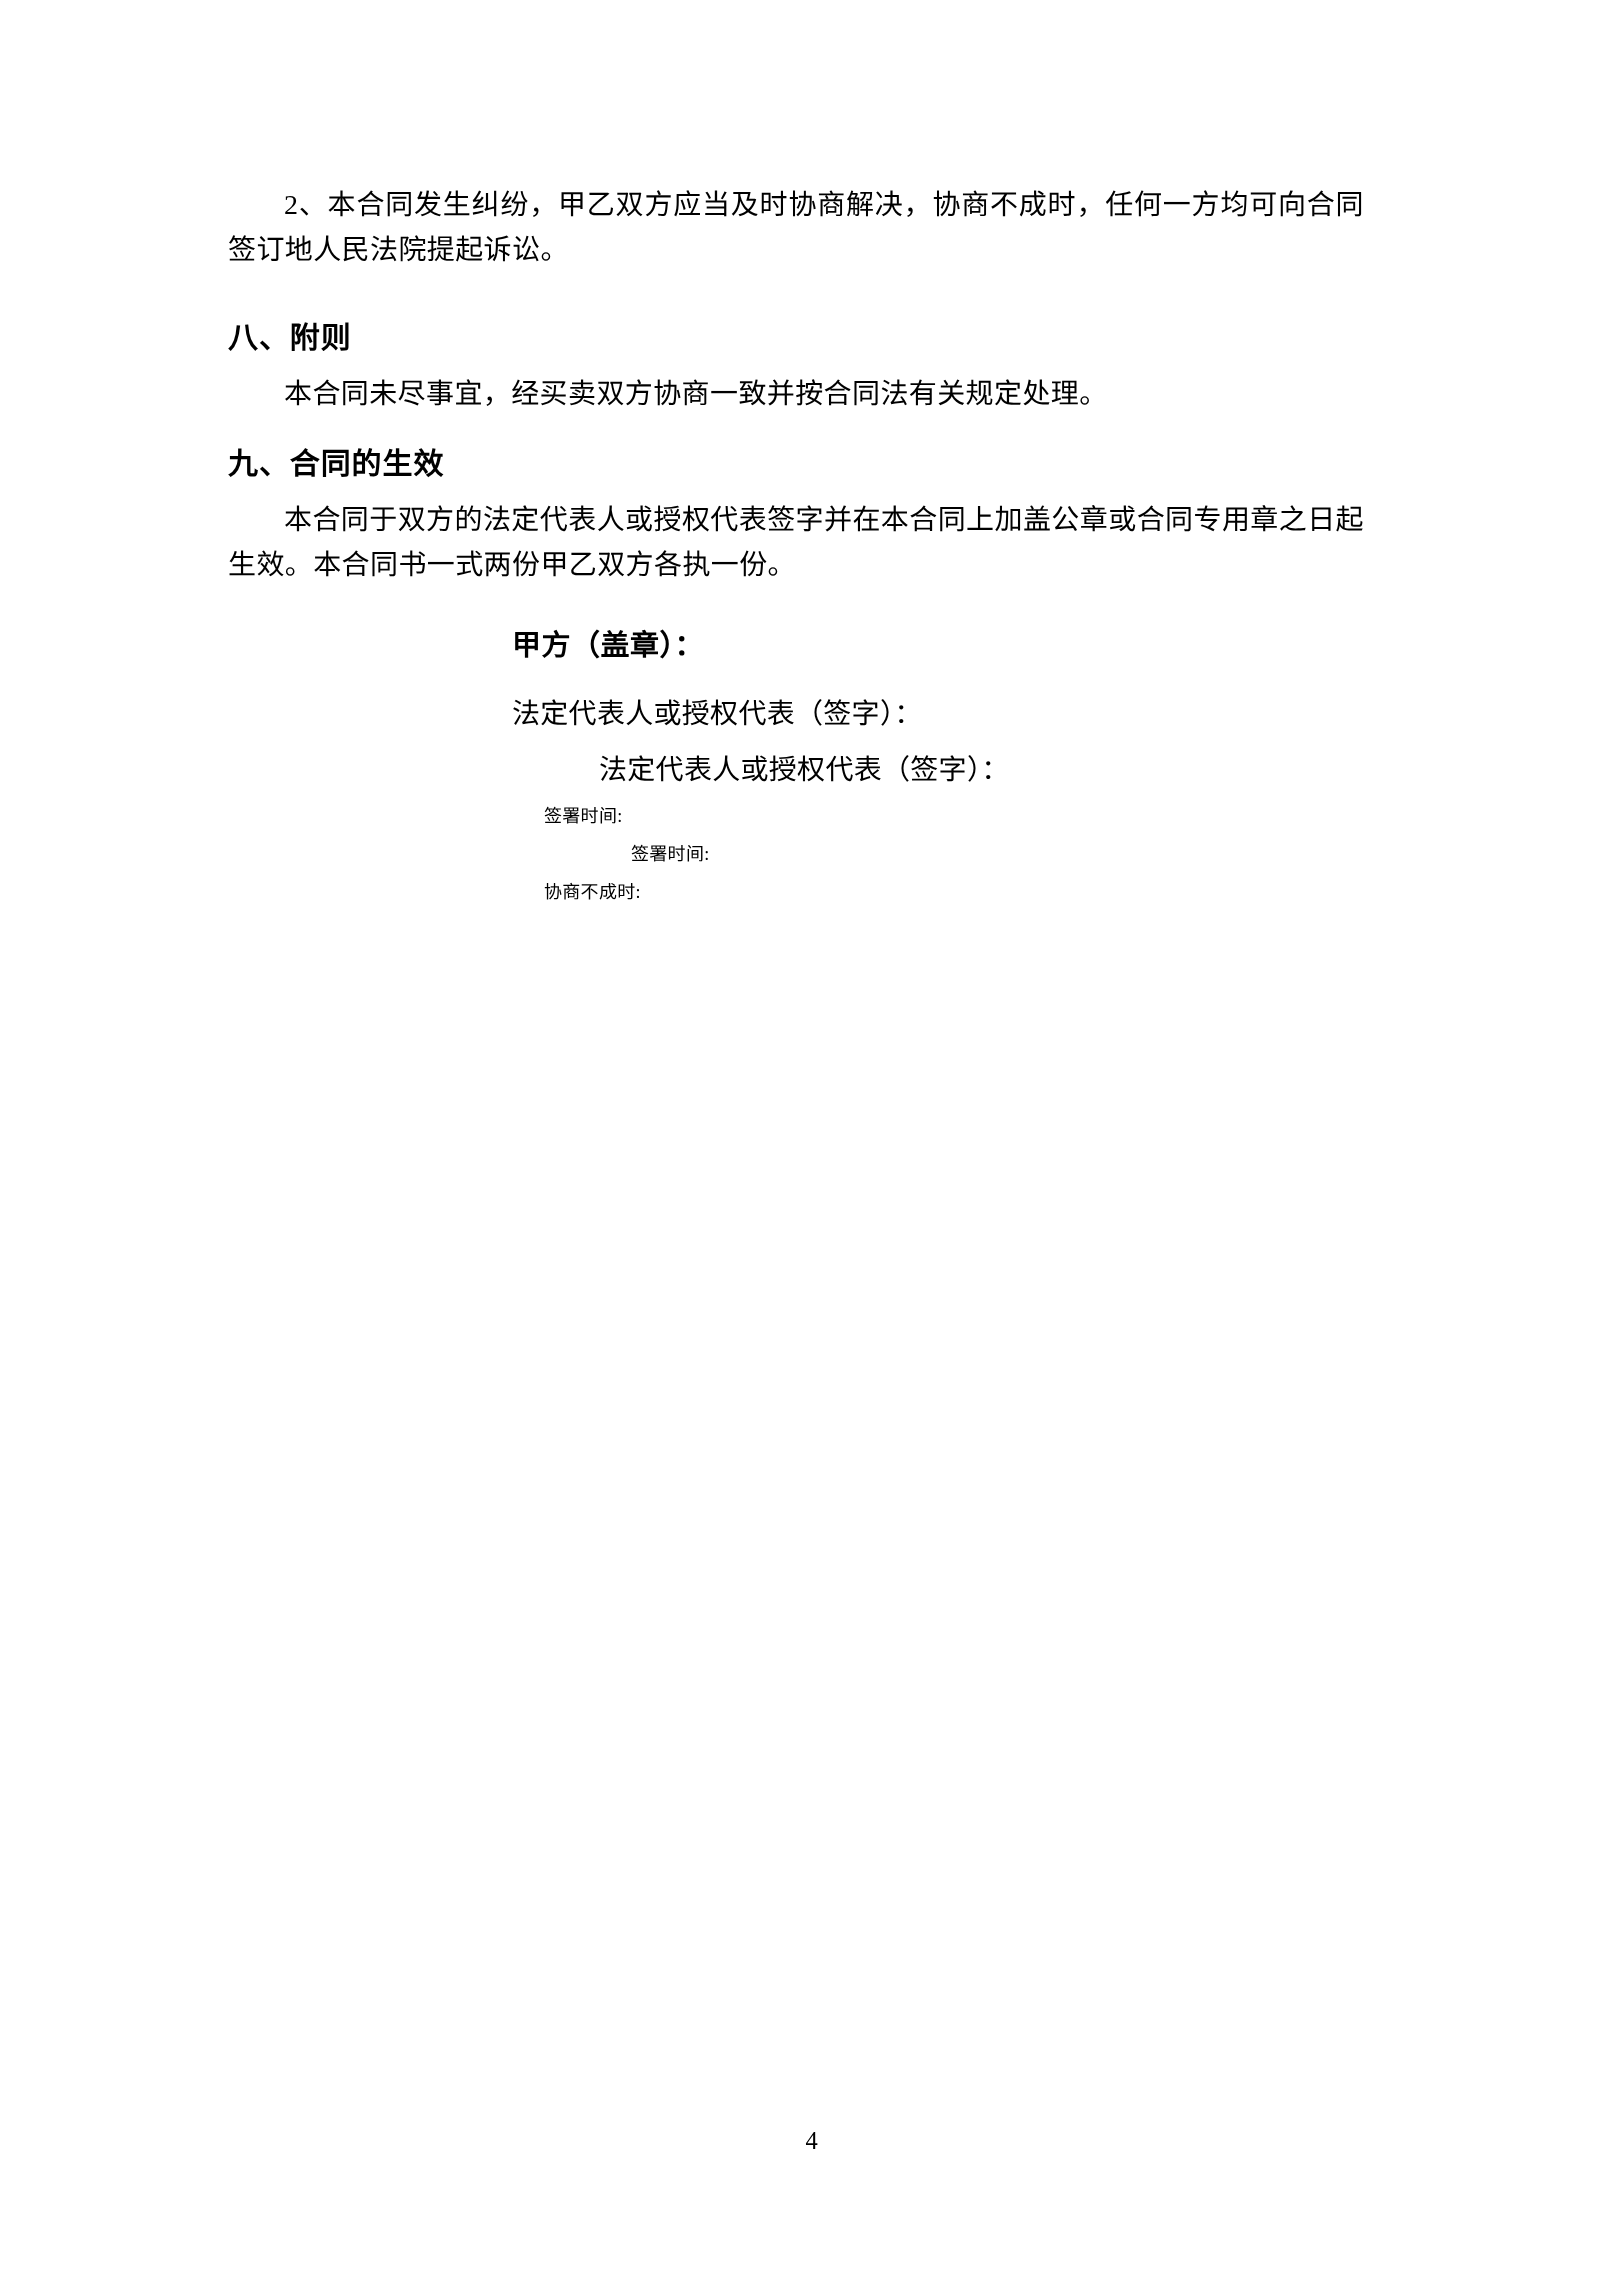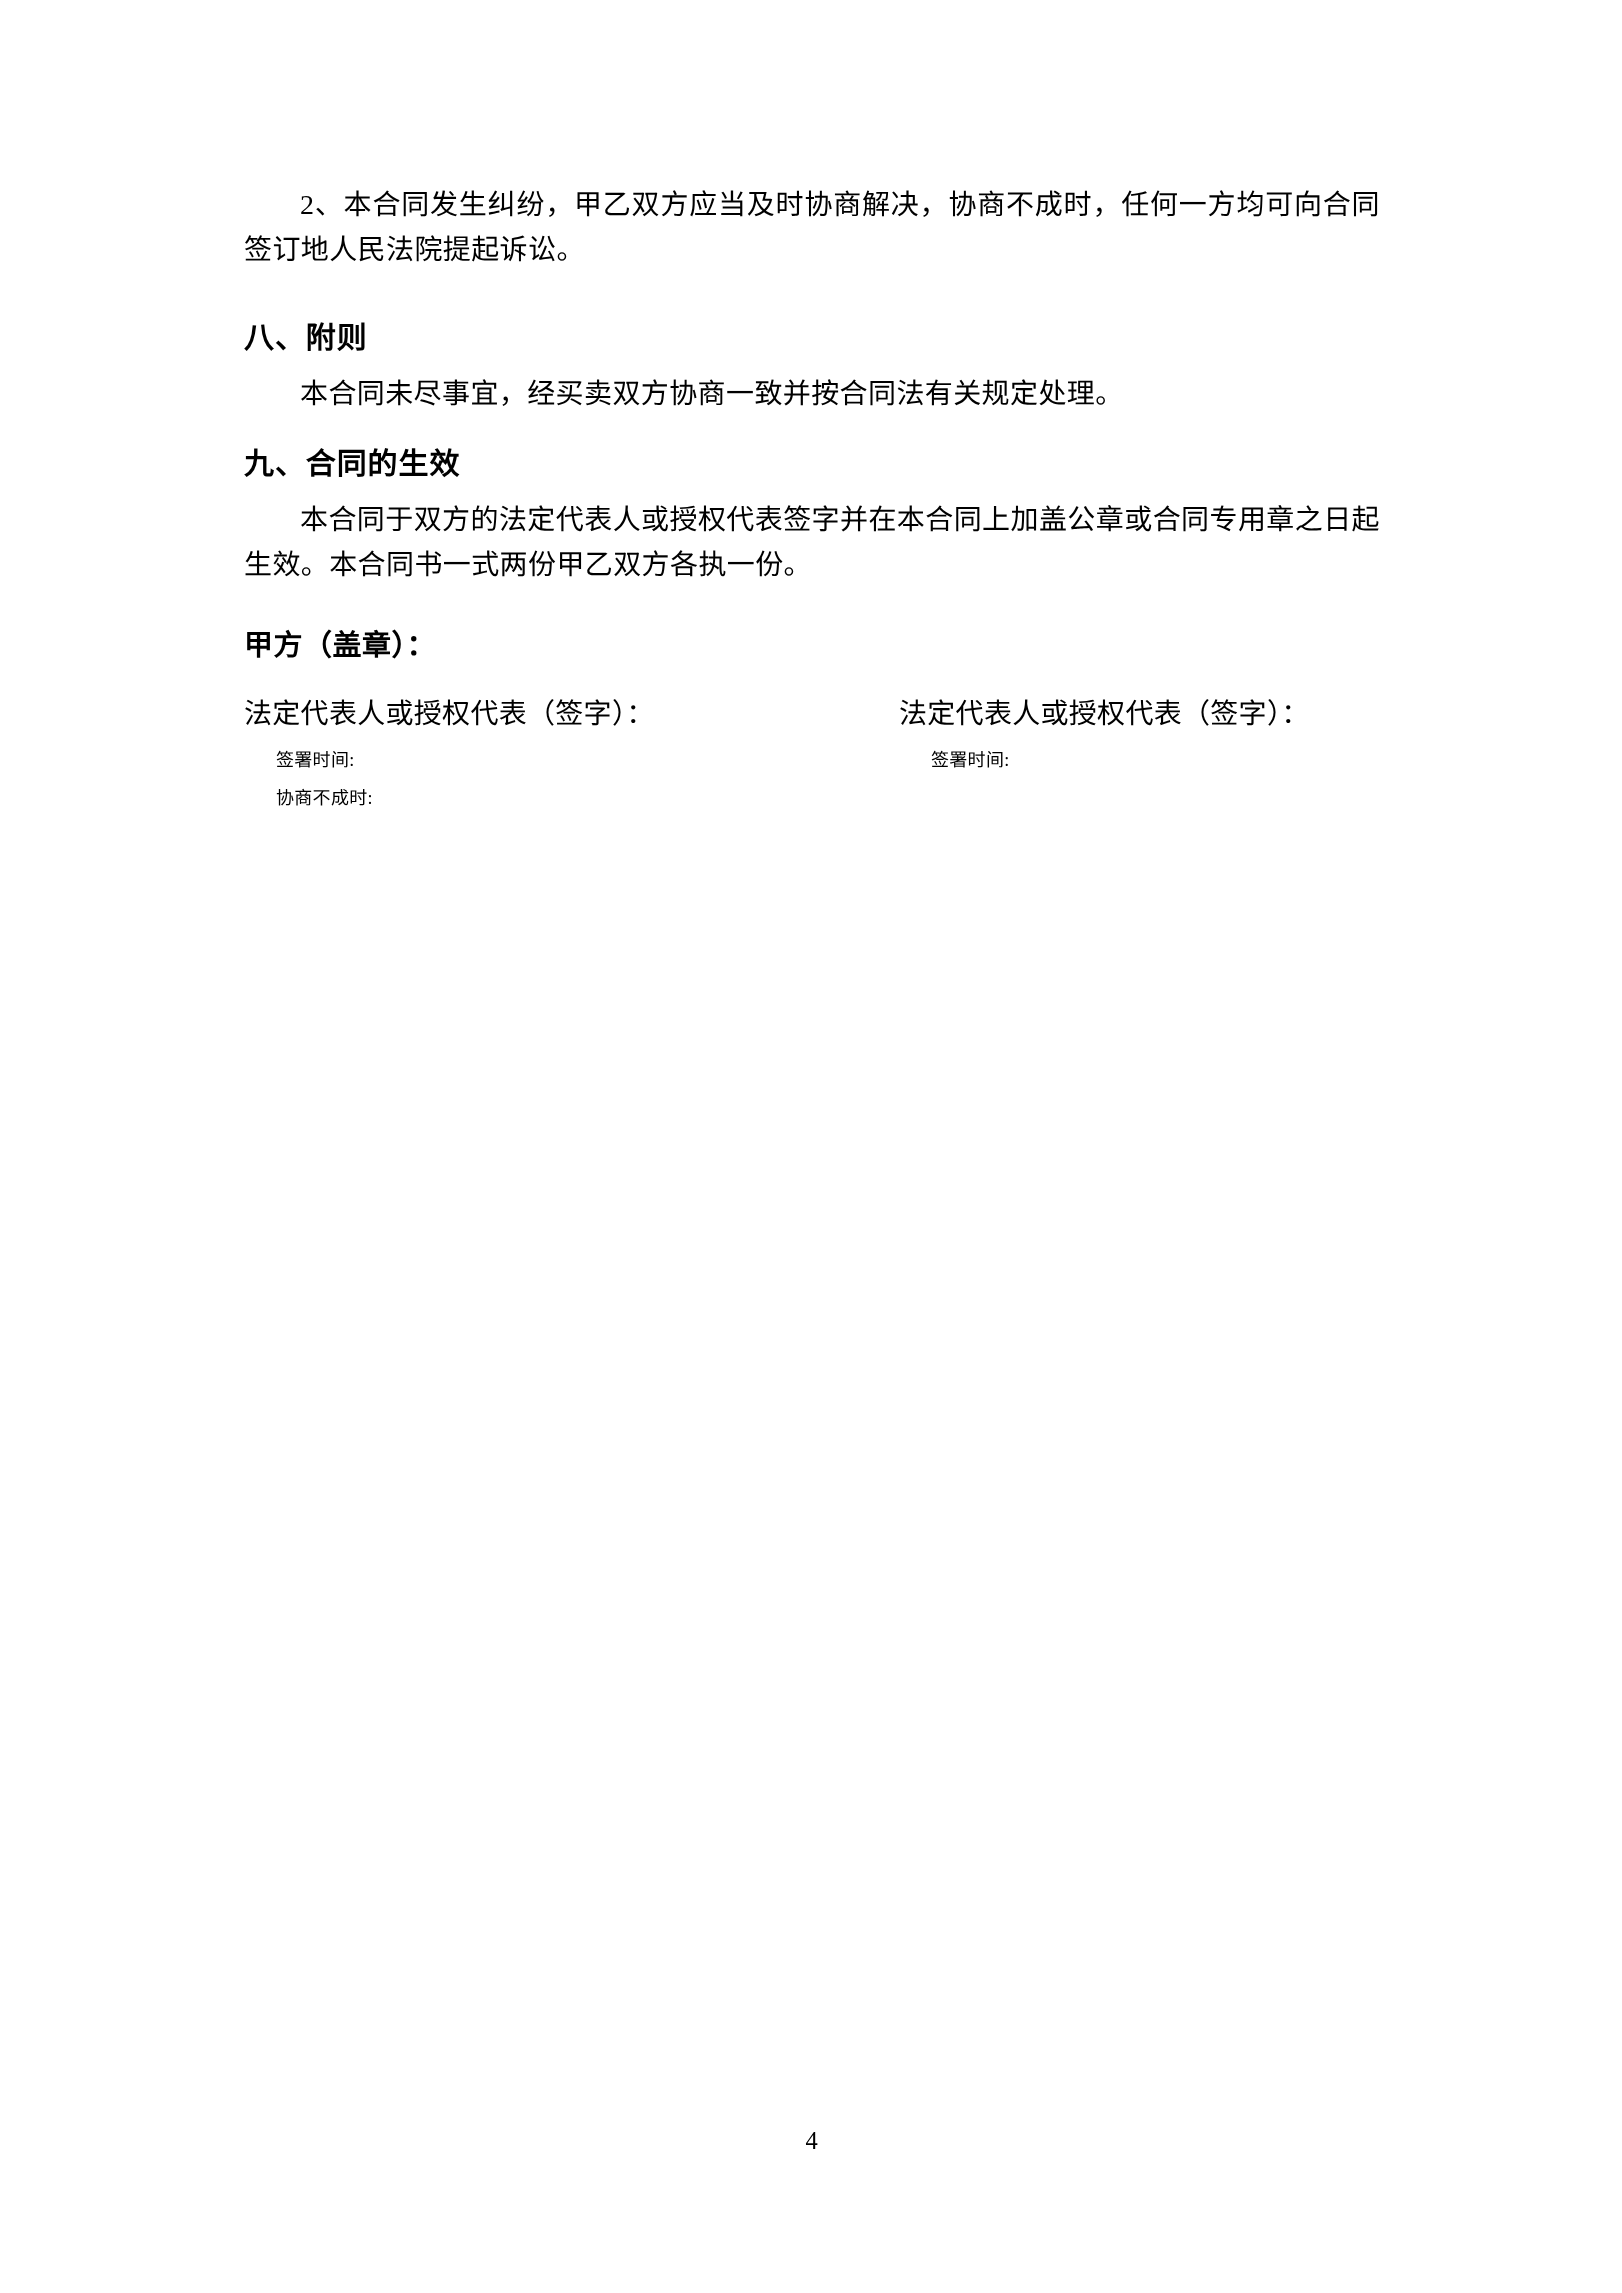--- a/index.html
+++ b/index.html
@@ -16,21 +16,21 @@
     position: relative;
     width: 1623px;
     height: 2294px;
     margin: 0 auto;
     background: #ffffff;
     box-sizing: border-box;
     overflow: hidden;
   }
   .content {
     position: absolute;
-    left: 244px;
+    left: 228px;
     top: 182px;
     width: 1136px;
   }
   .para {
     font-size: 28px;
     line-height: 1.62;
     text-align: justify;
     text-indent: 56px;
     margin: 0 0 3.6px 0;
     letter-spacing: 0.4px;
@@ -49,22 +49,22 @@
     margin-bottom: 5.5px;
   }
   .spacer-sm { height: 12.7px; }
 
   .sign-grid {
     margin-top: 31px;
     width: 1136px;
   }
   .sign-row {
     display: flex;
-    flex-direction: row;
-    align-items: flex-start;
+    flex-direction: column;
+    align-items: center;
   }
   .sign-col {
     width: 50%;
     box-sizing: border-box;
   }
   .sign-col.left { padding-right: 9px; }
   .sign-col.right { padding-left: 87px; }
 
   .seal-line {
     font-size: 29px;

